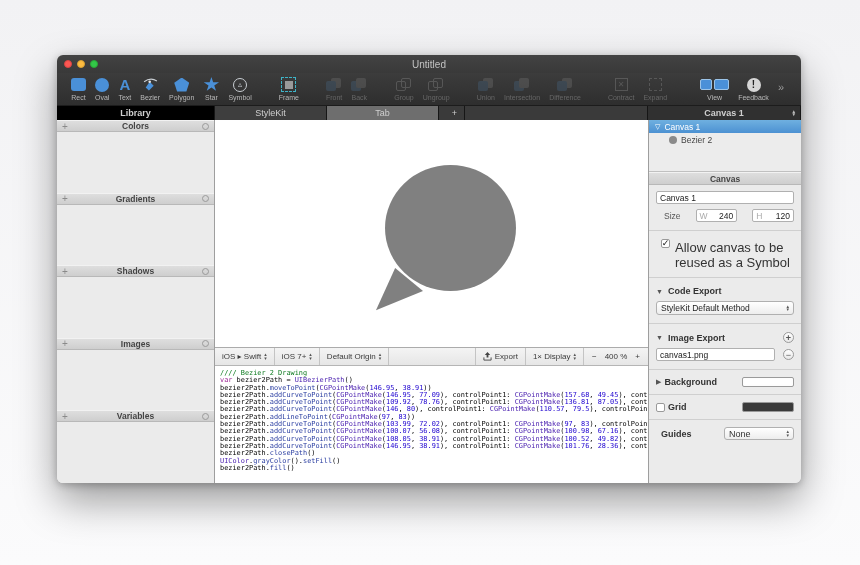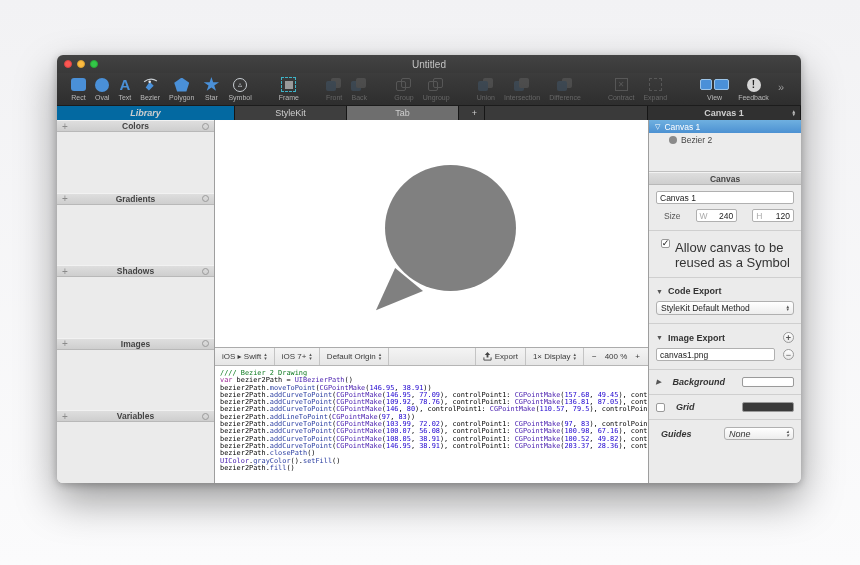--- a/index.html
+++ b/index.html
@@ -63,21 +63,21 @@
   .i-view i{ display:block; height:11px; border:1px solid #9cc4e8; background:#4a90d8; border-radius:2px;}
   .i-view .v1{ width:12px;} .i-view .v2{ width:15px;}
   .i-feedback{ width:14px; height:14px; border-radius:50%; background:#d6d6d6; color:#222; font-weight:bold; font-size:10px; display:flex; align-items:center; justify-content:center;}
   .i-chev{ color:#9a9a9a; font-size:11px; align-self:center; margin-top:-8px;}
   .pen-svg{ width:17px; height:16px; }
   
   .tabrow {
     height:14px; background:#232323; display:flex; flex:0 0 auto; font-size:9px;
   }
   .tabrow .seg { display:flex; align-items:center; justify-content:center; color:#cfcfcf; border-right:1px solid #161616; }
-  .seg-library { width:178px; background:#0369a1; font-weight:bold;font-style:italic; }
+  .seg-library { width:158px; background:#000000; font-weight:bold; }
   .seg-stylekit { width:112px; background:#3e3e3e; }
   .seg-tab { width:112px; background:#6e6e6e; color:#f0f0f0; }
   .seg-add { width:26px; background:#3a3a3a; justify-content:flex-start; padding-left:6px; color:#b5b5b5;}
   .seg-fill { flex:1; background:#3a3a3a; border-right:1px solid #161616;}
   .seg-canvashdr { width:153px; background:#303030; font-weight:bold; position:relative; border-right:none;}
   .seg-canvashdr .updown { position:absolute; right:5px; }
   .updown { display:flex; flex-direction:column; line-height:3.5px; font-size:5px; color:#bbb; }
   
   .main { flex:1; display:grid; grid-template-columns:158px 1fr 153px; min-height:0; }
   
@@ -146,21 +146,21 @@
   .sec-title-row .disc{ font-size:7px; color:#555; }
   .round-btn { margin-left:auto; width:11px; height:11px; border:1px solid #9a9a9a; border-radius:50%; background:linear-gradient(#fff,#e8e8e8);
                display:flex; align-items:center; justify-content:center; font-size:9px; color:#555; line-height:10px;}
   .dropdown {
     height:14px; border:1px solid #b0b0b0; border-radius:3px; background:linear-gradient(#fff,#ededed);
     display:flex; align-items:center; padding:0 4px; margin:2px 7px 6px 7px; color:#222;
   }
   .dropdown .updown{ margin-left:auto; color:#555; }
   .imgexp-row { display:flex; align-items:center; gap:8px; padding:2px 7px 6px 7px; }
   .imgexp-row .txt-field { flex:1; width:auto; }
-  .prop-row { display:flex; align-items:center; padding:5px 7px; font-weight:bold; color:#333; font-size:9px; gap:11px;font-style:italic; }
+  .prop-row { display:flex; align-items:center; padding:5px 7px; font-weight:bold; color:#333; font-size:9px; gap:3px; }
   .prop-row .disc{ font-size:7px; color:#555; font-weight:normal;}
   .swatch { margin-left:auto; width:52px; height:10px; border:1px solid #9a9a9a; border-radius:2px; }
   .swatch.white{ background:#fff; box-shadow:inset 0 0 0 1.5px #fdfdfd; }
   .swatch.dark{ background:#3a3a3a; }
   .prop-row .mini-dd { margin-left:auto; width:70px; height:13px; border:1px solid #b0b0b0; border-radius:3px;
       background:linear-gradient(#fff,#ededed); display:flex; align-items:center; padding:0 4px; font-weight:normal; color:#333;}
   .mini-dd .updown{ margin-left:auto; color:#555;}
   .guides-row { padding-left:12px; }
 </style>
 </head>
@@ -445,21 +445,21 @@
           <div class="code-line"><span class="c-comment">//// Bezier 2 Drawing</span></div>
           <div class="code-line"><span class="c-kw">var</span> bezier2Path = <span class="c-type">UIBezierPath</span>()</div>
           <div class="code-line">bezier2Path.<span class="c-meth">moveToPoint</span>(<span class="c-type">CGPointMake</span>(<span class="c-num">146.95</span>, <span class="c-num">38.91</span>))</div>
           <div class="code-line">bezier2Path.<span class="c-meth">addCurveToPoint</span>(<span class="c-type">CGPointMake</span>(<span class="c-num">146.95</span>, <span class="c-num">77.09</span>), controlPoint1: <span class="c-type">CGPointMake</span>(<span class="c-num">157.68</span>, <span class="c-num">49.45</span>), controlPoint2: (, ))</div>
           <div class="code-line">bezier2Path.<span class="c-meth">addCurveToPoint</span>(<span class="c-type">CGPointMake</span>(<span class="c-num">109.92</span>, <span class="c-num">78.76</span>), controlPoint1: <span class="c-type">CGPointMake</span>(<span class="c-num">136.81</span>, <span class="c-num">87.05</span>), controlPoint2: (, ))</div>
           <div class="code-line">bezier2Path.<span class="c-meth">addCurveToPoint</span>(<span class="c-type">CGPointMake</span>(<span class="c-num">146</span>, <span class="c-num">80</span>), controlPoint1: <span class="c-type">CGPointMake</span>(<span class="c-num">110.57</span>, <span class="c-num">79.5</span>), controlPoint2: (, ))</div>
           <div class="code-line">bezier2Path.<span class="c-meth">addLineToPoint</span>(<span class="c-type">CGPointMake</span>(<span class="c-num">97</span>, <span class="c-num">83</span>))</div>
           <div class="code-line">bezier2Path.<span class="c-meth">addCurveToPoint</span>(<span class="c-type">CGPointMake</span>(<span class="c-num">103.99</span>, <span class="c-num">72.02</span>), controlPoint1: <span class="c-type">CGPointMake</span>(<span class="c-num">97</span>, <span class="c-num">83</span>), controlPoint2: (, ))</div>
           <div class="code-line">bezier2Path.<span class="c-meth">addCurveToPoint</span>(<span class="c-type">CGPointMake</span>(<span class="c-num">100.07</span>, <span class="c-num">56.08</span>), controlPoint1: <span class="c-type">CGPointMake</span>(<span class="c-num">100.98</span>, <span class="c-num">67.16</span>), controlPoint2: (, ))</div>
           <div class="code-line">bezier2Path.<span class="c-meth">addCurveToPoint</span>(<span class="c-type">CGPointMake</span>(<span class="c-num">108.05</span>, <span class="c-num">38.91</span>), controlPoint1: <span class="c-type">CGPointMake</span>(<span class="c-num">100.52</span>, <span class="c-num">49.82</span>), controlPoint2: (, ))</div>
-          <div class="code-line">bezier2Path.<span class="c-meth">addCurveToPoint</span>(<span class="c-type">CGPointMake</span>(<span class="c-num">146.95</span>, <span class="c-num">38.91</span>), controlPoint1: <span class="c-type">CGPointMake</span>(<span class="c-num">203.37</span>, <span class="c-num">28.36</span>), controlPoint2: (, ))</div>
+          <div class="code-line">bezier2Path.<span class="c-meth">addCurveToPoint</span>(<span class="c-type">CGPointMake</span>(<span class="c-num">146.95</span>, <span class="c-num">38.91</span>), controlPoint1: <span class="c-type">CGPointMake</span>(<span class="c-num">101.76</span>, <span class="c-num">28.36</span>), controlPoint2: (, ))</div>
           <div class="code-line">bezier2Path.<span class="c-meth">closePath</span>()</div>
           <div class="code-line"><span class="c-type">UIColor</span>.<span class="c-meth">grayColor</span>().<span class="c-meth">setFill</span>()</div>
           <div class="code-line">bezier2Path.<span class="c-meth">fill</span>()</div>
         </div>
     </div>
 
     <div class="inspector">
       <div class="layers">
         <div class="layer-row selected">
           <span class="disc">▽</span>

